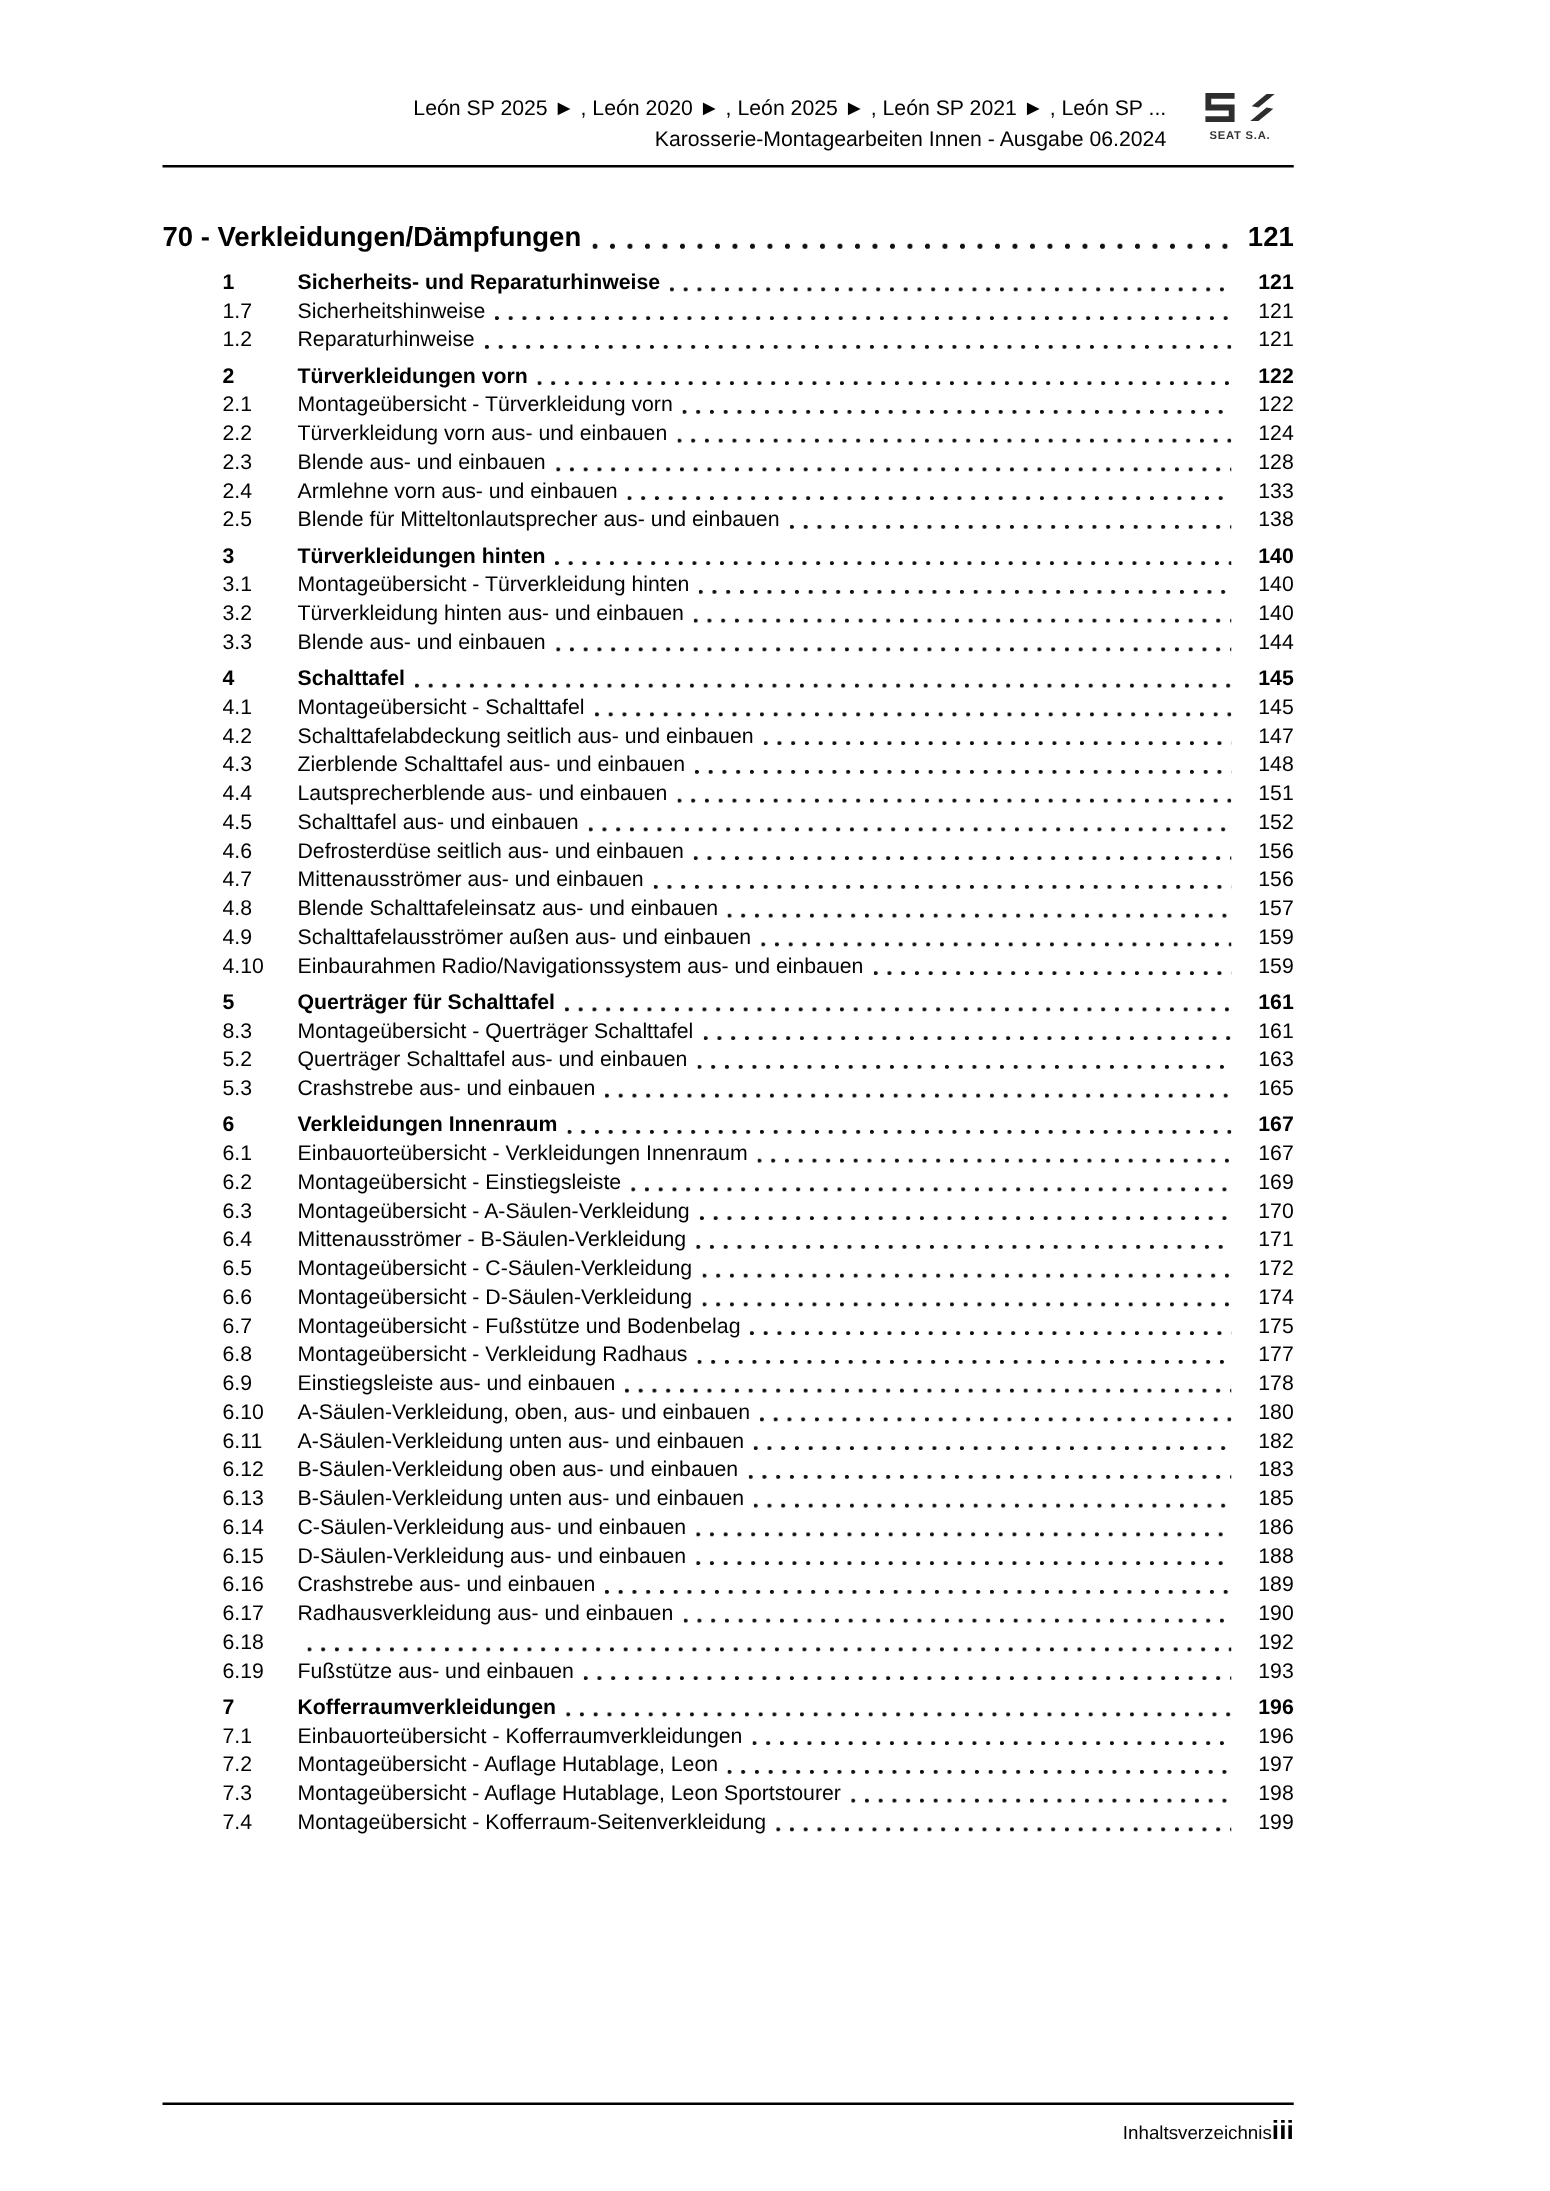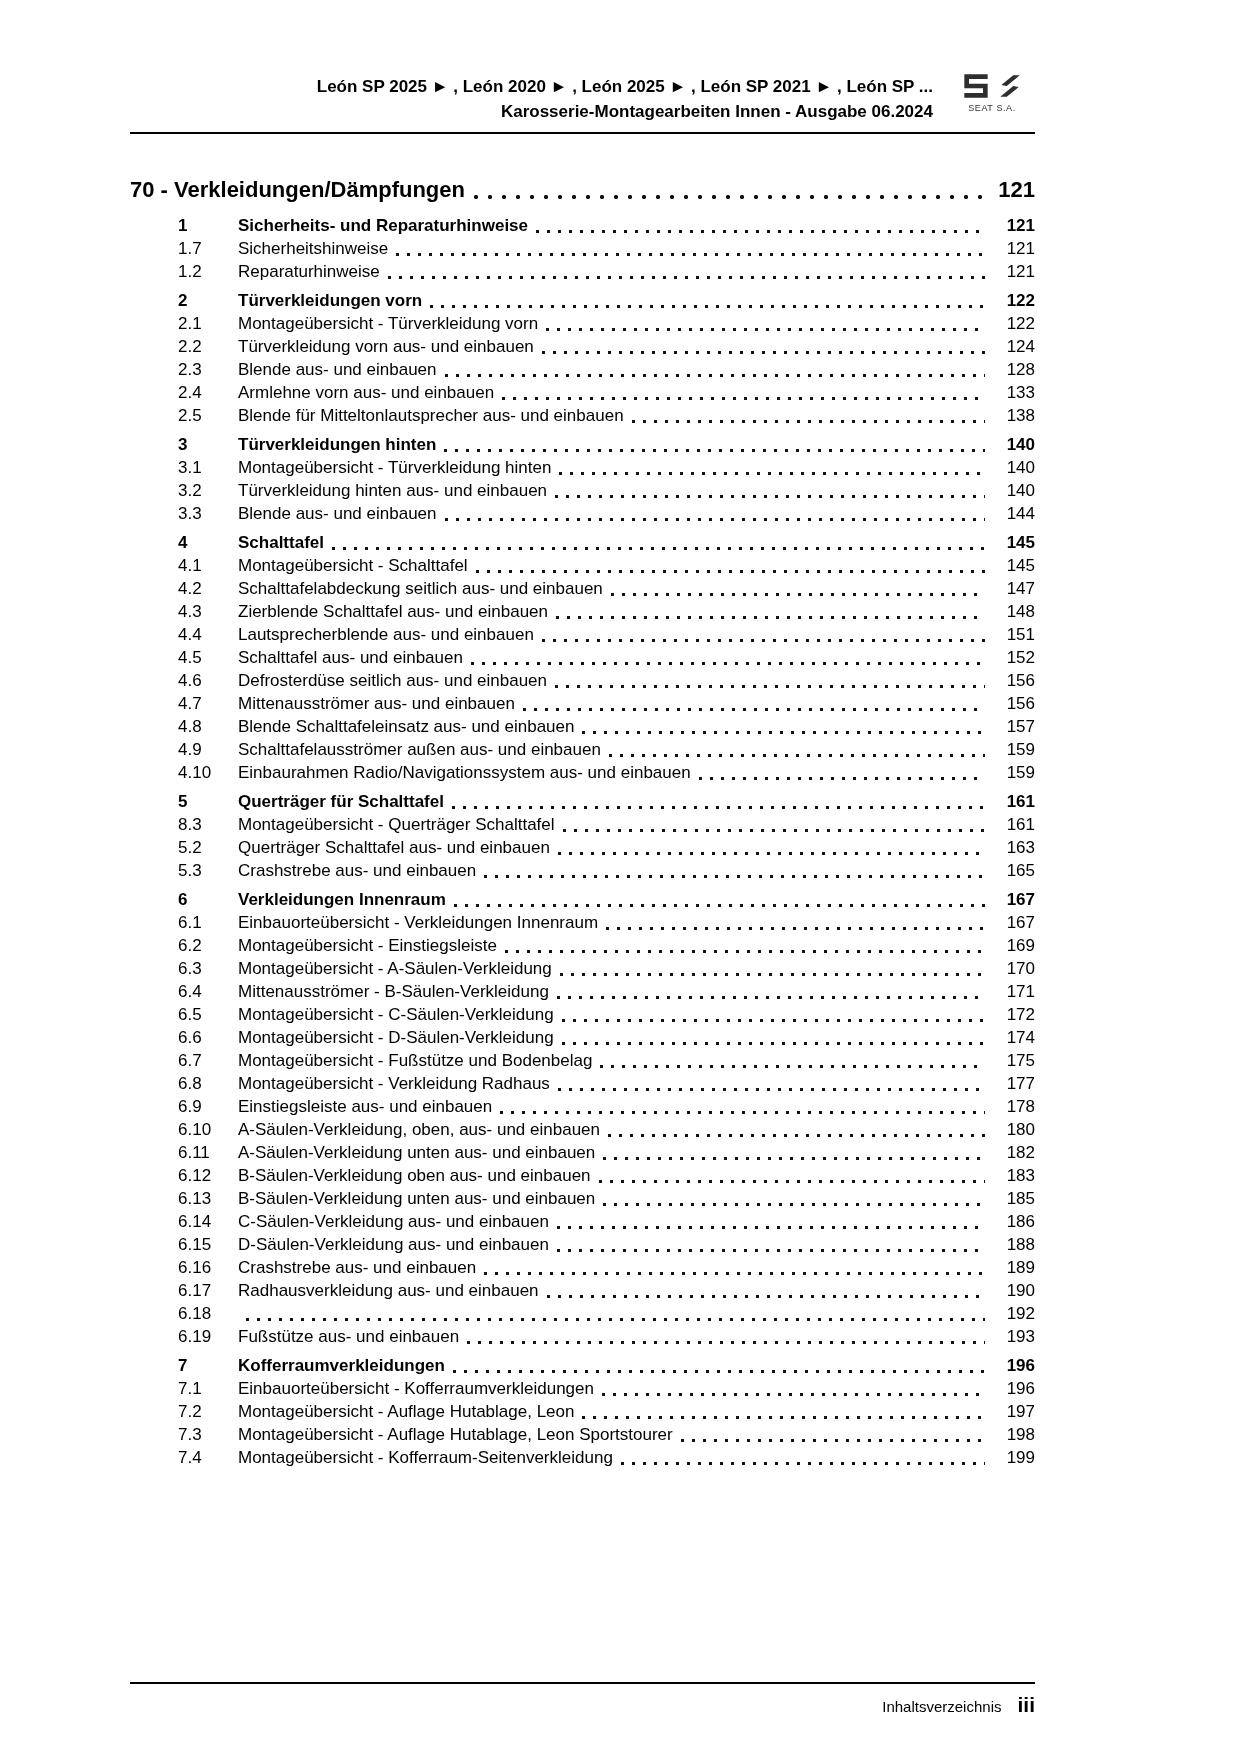--- a/index.html
+++ b/index.html
@@ -15,29 +15,28 @@
 
   
   .header { display:flex; align-items:flex-start; }
   .header-text {
     flex:1 1 auto;
     text-align:right;
     font-size:17px;
     line-height:25px;
     padding-right:16px;
     padding-top:2px;
-    font-weight:bold;
   }
   .logo-block { flex:0 0 auto; width:86px; text-align:center; }
   .logo-row { display:flex; justify-content:center; align-items:flex-start; gap:7px; }
   .logo-row svg { display:block; }
   .logo-caption {
     margin-top:3px;
     font-size:9px;
-    font-weight:normal;
+    font-weight:bold;
     letter-spacing:0.6px;
     color:#333;
   }
   .rule { border-top:2px solid #000; margin-top:8px; }
 
   
   .toc { margin-top:42px; }
   .chapter-row {
     display:flex;
     font-size:22px;
@@ -77,21 +76,21 @@
   
   .footer {
     position:absolute;
     left:130px; right:205px;
     top:1682px;
     border-top:2px solid #000;
     padding-top:9px;
     text-align:right;
   }
   .footer-label { font-size:15px; vertical-align:baseline; }
-  .footer-page { font-size:21px; font-weight:bold; margin-left:16px; vertical-align:baseline; }
+  .footer-page { font-size:21px; font-weight:bold; vertical-align:baseline; }
 </style>
 </head>
 <body>
 
 <div class="page">
 
   <div class="header">
     <div class="header-text">
       <div>León SP 2025 ► , León 2020 ► , León 2025 ► , León SP 2021 ► , León SP ...</div>
       <div>Karosserie-Montagearbeiten Innen - Ausgabe 06.2024</div>

